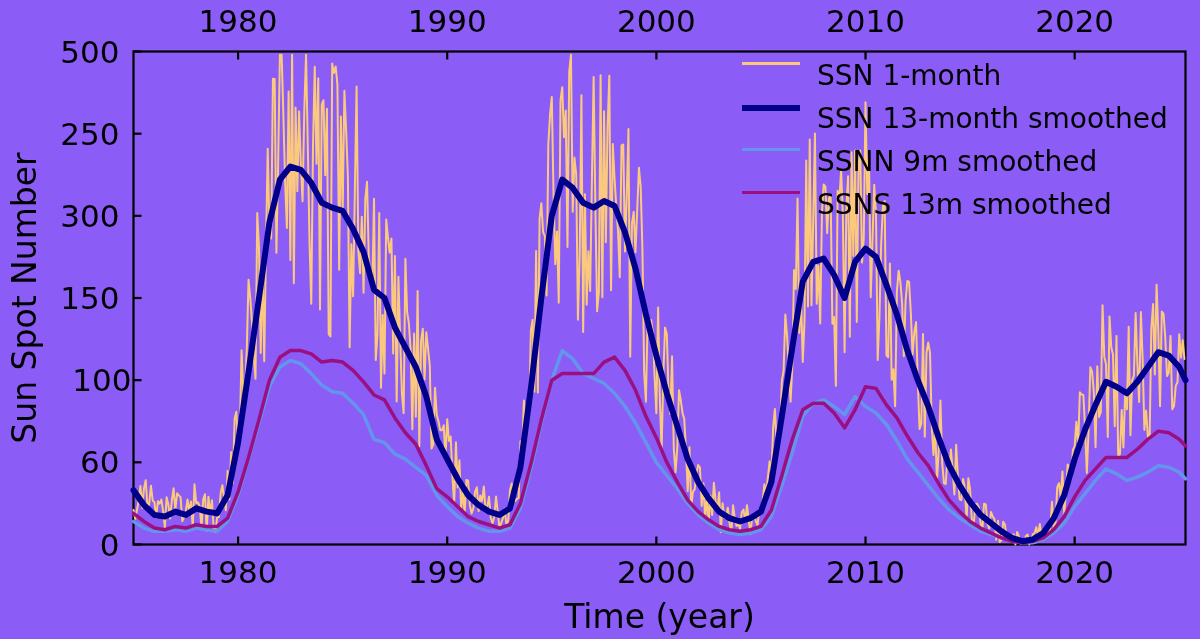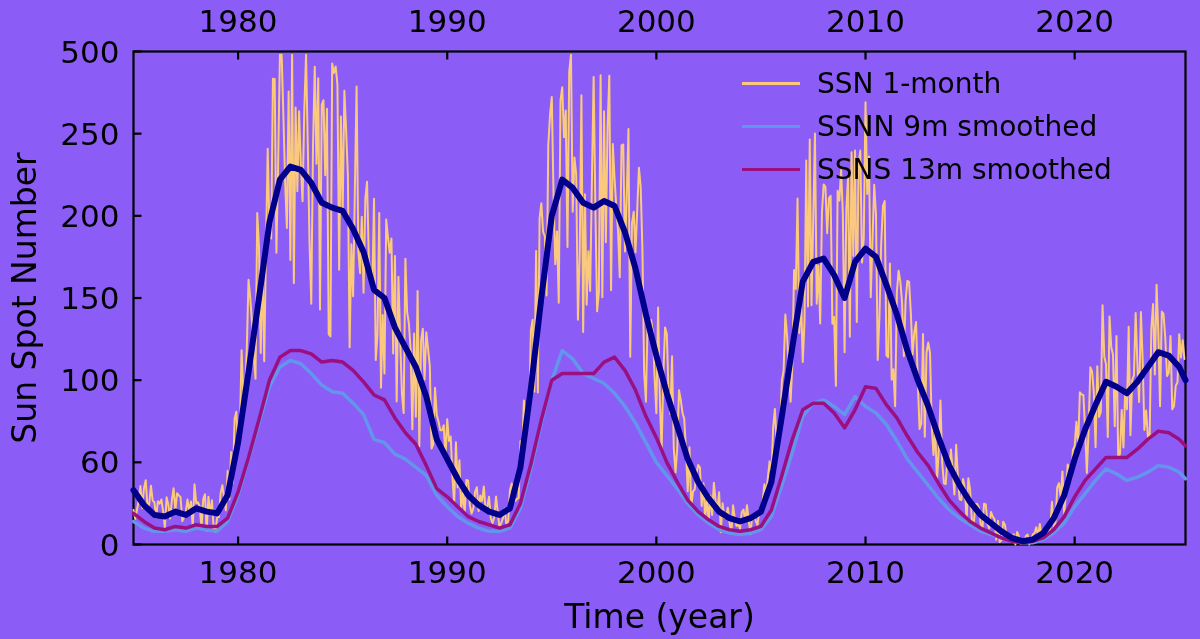--- a/index.html
+++ b/index.html
@@ -54,21 +54,21 @@
   }
   
   #legend {
     position: absolute;
     left: 742px;
     top: 62px;
     z-index: 6;
   }
   .legend-row {
     display: flex;
-    align-items: center;
+    align-items: flex-start;
     height: 43px;
   }
   .legend-swatch {
     width: 58px;
     height: 0;
     margin-right: 17px;
     flex: 0 0 auto;
   }
   .legend-text {
     font-family: "DejaVu Sans", sans-serif;
@@ -100,23 +100,23 @@
       <div class="axis-tick-text xtick-bottom" style="left: 238.073px; top: 556.5px;">1980</div>
       <div class="axis-tick-text xtick-bottom" style="left: 447.218px; top: 556.5px;">1990</div>
       <div class="axis-tick-text xtick-bottom" style="left: 656.363px; top: 556.5px;">2000</div>
       <div class="axis-tick-text xtick-bottom" style="left: 865.508px; top: 556.5px;">2010</div>
       <div class="axis-tick-text xtick-bottom" style="left: 1074.65px; top: 556.5px;">2020</div>
     </div>
 
   <div id="yticks">
       <div class="axis-tick-text ytick" style="left: 0px; width: 119.5px; top: 544.5px;">0</div>
       <div class="axis-tick-text ytick" style="left: 0px; width: 119.5px; top: 462.333px;">60</div>
-      <div class="axis-tick-text ytick" style="left: 0px; width: 119.5px; top: 380.167px;">100</div>
+      <div class="axis-tick-text ytick" style="left: 12px; width: 119.5px; top: 380.167px;">100</div>
       <div class="axis-tick-text ytick" style="left: 0px; width: 119.5px; top: 298px;">150</div>
-      <div class="axis-tick-text ytick" style="left: 0px; width: 119.5px; top: 215.833px;">200</div>
+      <div class="axis-tick-text ytick" style="left: 0px; width: 119.5px; top: 215.833px;">300</div>
       <div class="axis-tick-text ytick" style="left: 0px; width: 119.5px; top: 133.667px;">250</div>
       <div class="axis-tick-text ytick" style="left: 0px; width: 119.5px; top: 51.5px;">500</div>
     </div>
 
   <div class="axis-name" id="ylabel" style="left: 8px; top: 298px; transform: rotate(-90deg) translate(-50%, 0px);">Sun Spot Number</div>
 
   <div class="axis-name" id="xlabel" style="left: 659.5px; top: 599.5px;">Time (year)</div>
 
   <svg id="plot-svg" width="1200" height="639">
     <g id="axis-frame">
@@ -148,20 +148,24 @@
         <path d="M133.50 490.27 L143.96 505.06 L154.41 514.92 L164.87 516.56 L175.33 511.63 L185.79 514.92 L196.24 508.35 L206.70 511.63 L217.16 513.28 L227.62 495.20 L238.07 442.61 L248.53 371.95 L258.99 298.00 L269.44 222.41 L279.90 179.68 L290.36 166.53 L300.82 169.82 L311.27 182.97 L321.73 202.69 L332.19 207.62 L342.65 210.90 L353.10 228.98 L363.56 251.99 L374.02 289.78 L384.47 298.00 L394.93 327.58 L405.39 347.30 L415.85 367.02 L426.30 396.60 L436.76 439.33 L447.22 459.05 L457.67 478.77 L468.13 495.20 L478.59 505.06 L489.05 511.63 L499.50 514.92 L509.96 508.35 L520.42 467.26 L530.88 388.38 L541.33 298.00 L551.79 215.83 L562.25 179.68 L572.70 187.90 L583.16 202.69 L593.62 207.62 L604.08 201.04 L614.53 205.97 L624.99 232.27 L635.45 268.42 L645.91 314.43 L656.36 355.52 L666.82 393.31 L677.28 426.18 L687.73 459.05 L698.19 482.05 L708.65 498.49 L719.11 511.63 L729.56 518.21 L740.02 521.49 L750.48 518.21 L760.94 511.63 L771.39 482.05 L781.85 416.32 L792.31 347.30 L802.76 281.57 L813.22 261.85 L823.68 258.56 L834.14 274.99 L844.59 298.00 L855.05 261.85 L865.51 248.70 L875.97 256.92 L886.42 284.85 L896.88 314.43 L907.34 350.59 L917.79 380.17 L928.25 406.46 L938.71 437.68 L949.17 465.62 L959.62 485.34 L970.08 501.77 L980.54 514.92 L991.00 523.14 L1001.45 531.35 L1011.91 537.93 L1022.37 541.21 L1032.82 539.57 L1043.28 533.00 L1053.74 518.21 L1064.20 495.20 L1074.65 459.05 L1085.11 429.47 L1095.57 404.82 L1106.02 381.81 L1116.48 386.74 L1126.94 393.31 L1137.40 381.81 L1147.85 367.02 L1158.31 352.23 L1168.77 355.52 L1179.23 367.02 L1185.50 380.17" fill="none" stroke="#00008b" stroke-width="6" stroke-linejoin="round" stroke-linecap="round"></path>
       </g>
   </svg>
 
   <div id="legend">
       <div class="legend-row">
         <div class="legend-swatch" style="border-top: 3px solid rgb(250, 201, 125);"></div>
         <span class="legend-text">SSN 1-month</span>
       </div>
       <div class="legend-row">
+        <div class="legend-swatch" style="border-top: 6px solid rgb(0, 0, 139);"></div>
+        <span class="legend-text">SSN 13-month smoothed</span>
+      </div>
+      <div class="legend-row">
         <div class="legend-swatch" style="border-top: 3.5px solid rgb(100, 149, 237);"></div>
         <span class="legend-text">SSNN 9m smoothed</span>
       </div>
       <div class="legend-row">
         <div class="legend-swatch" style="border-top: 3.5px solid rgb(155, 16, 128);"></div>
         <span class="legend-text">SSNS 13m smoothed</span>
       </div>
     </div>
 
 </div>

